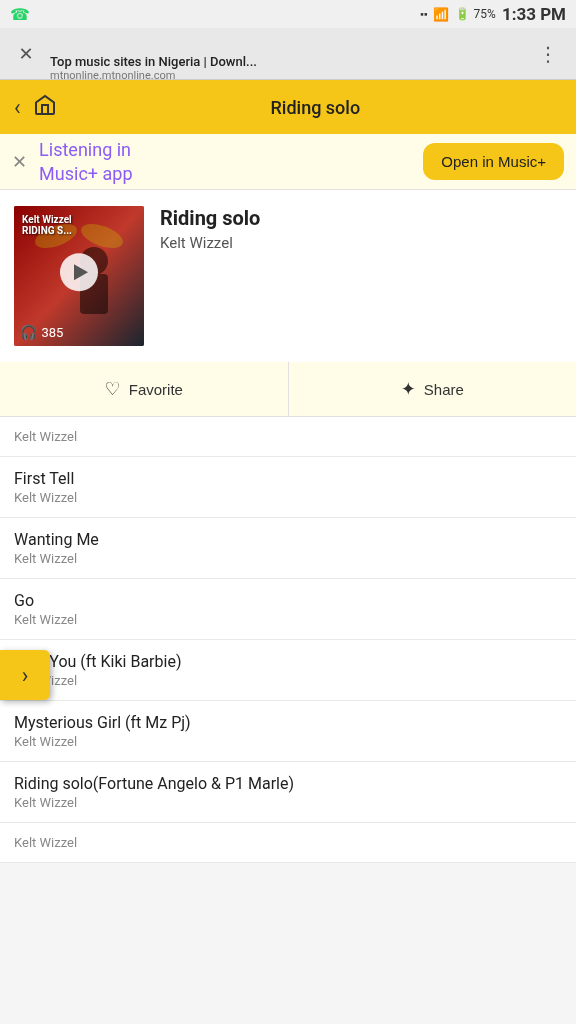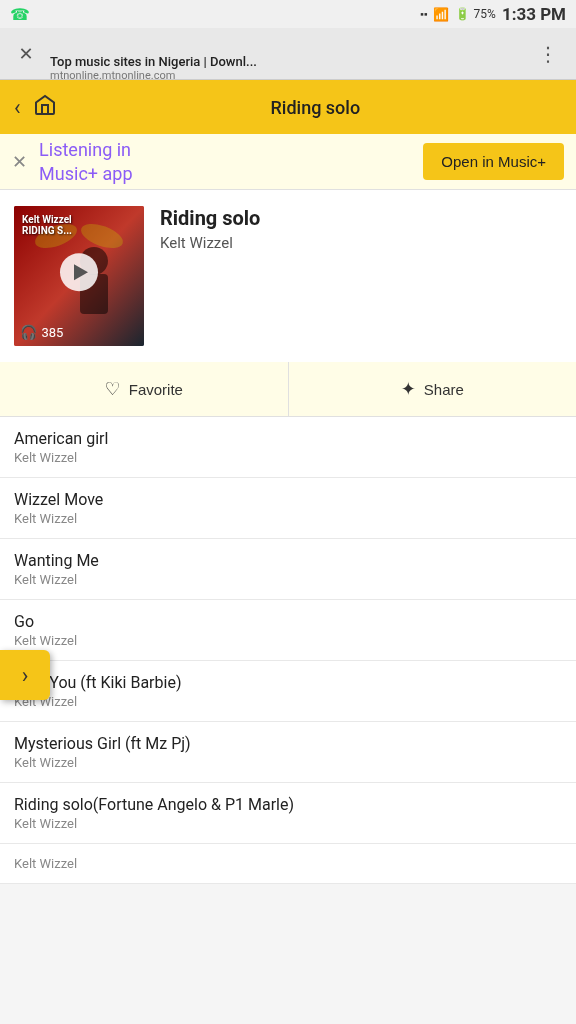--- a/index.html
+++ b/index.html
@@ -114,21 +114,21 @@
     .banner-text {
       font-size: 18px;
       color: #8b5cf6;
       flex: 1;
       line-height: 1.3;
     }
     .open-app-btn {
       background: #F5C518;
       color: #222;
       border: none;
-      border-radius: 4px;
+      border-radius: 12px;
       padding: 10px 18px;
       font-size: 15px;
       font-weight: 500;
       cursor: pointer;
       white-space: nowrap;
     }
 
     
     .song-header {
       background: #fff;
@@ -357,25 +357,24 @@
     <span>Favorite</span>
   </button>
   <button class="action-btn">
     <span class="action-icon">✦</span>
     <span>Share</span>
   </button>
 </div>
 
 <div class="song-list" id="song-list-container">
 <div class="song-item">
-      <div class="song-item-title">American girl</div>
-      <div class="song-item-artist">Kelt Wizzel</div>
-    </div>
-    <div class="song-item">
-      <div class="song-item-title">Wizzel Move</div>
+      <div class="song-item-artist">Kelt Wizzel</div>
+    </div>
+    <div class="song-item">
+      <div class="song-item-title">First Tell</div>
       <div class="song-item-artist">Kelt Wizzel</div>
     </div>
     <div class="song-item">
       <div class="song-item-title">Wanting Me</div>
       <div class="song-item-artist">Kelt Wizzel</div>
     </div>
     <div class="song-item">
       <div class="song-item-title">Go</div>
       <div class="song-item-artist">Kelt Wizzel</div>
     </div>

